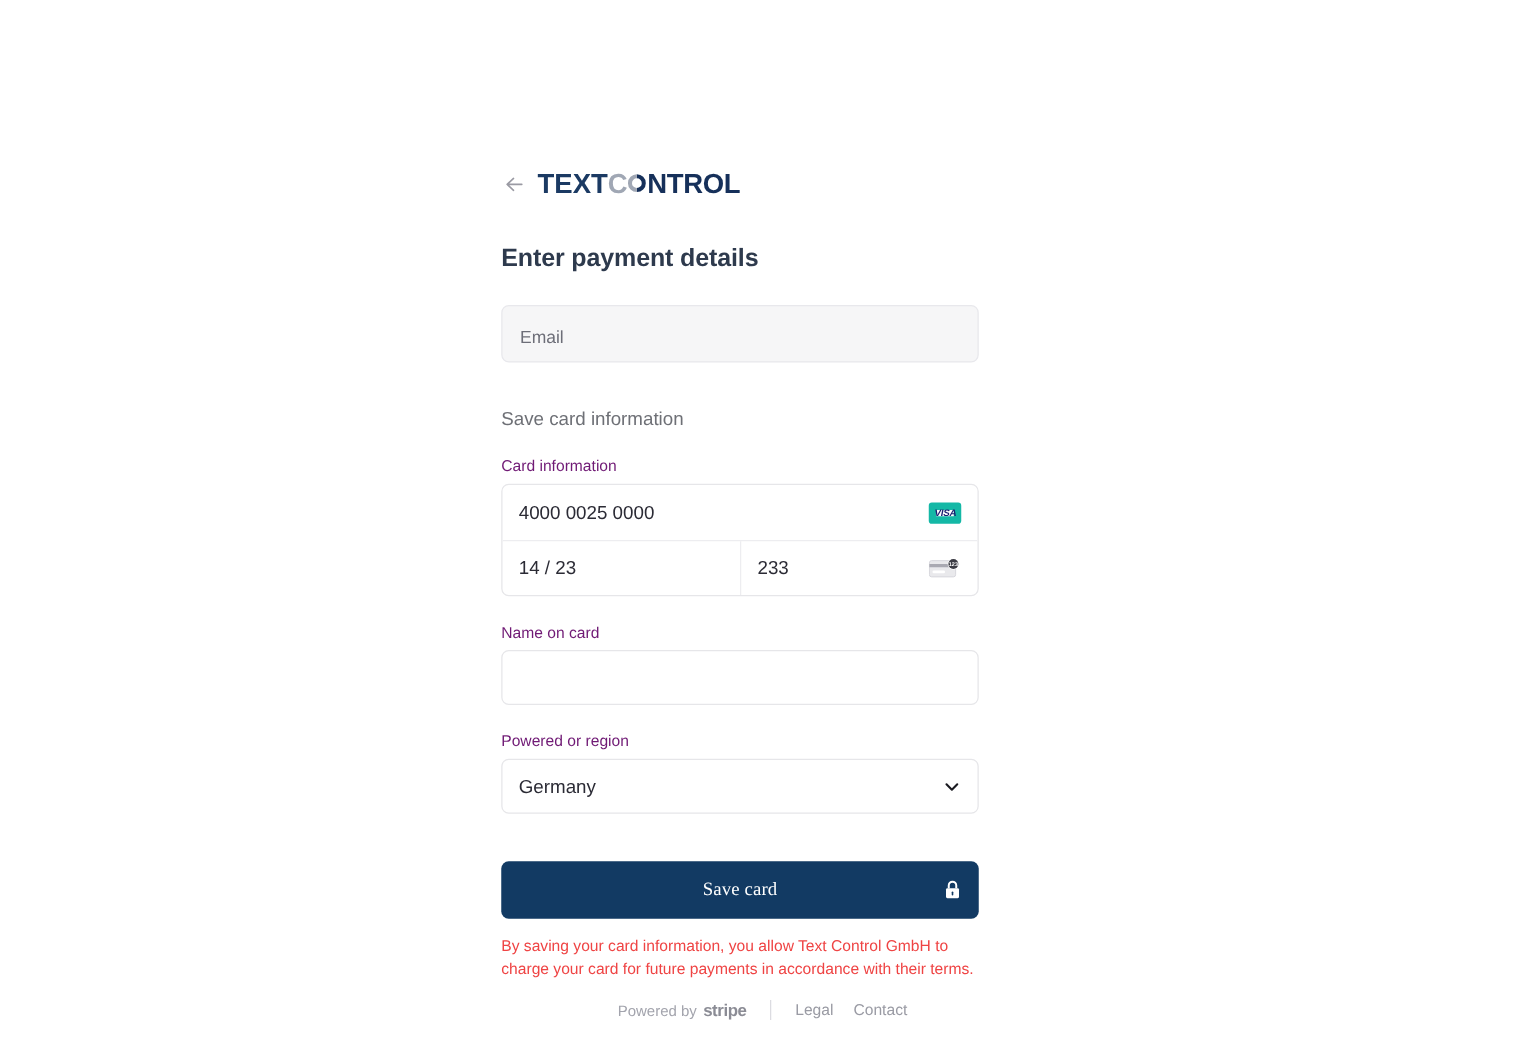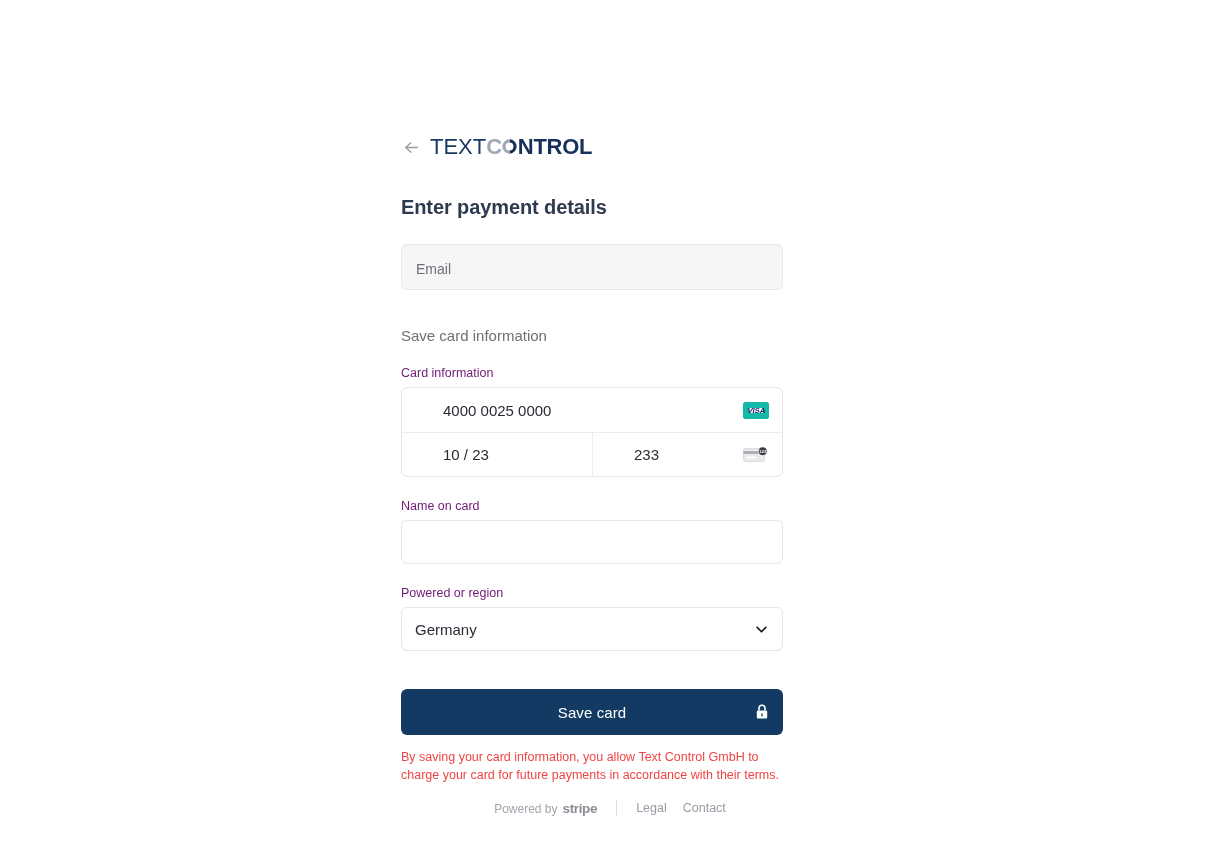--- a/index.html
+++ b/index.html
@@ -38,21 +38,21 @@
     cursor: pointer;
   }
   .logo {
     font-size: 22px;
     letter-spacing: 0.2px;
     line-height: 1;
     white-space: nowrap;
     user-select: none;
   }
   .logo .lg-text {
-    font-weight: 400;
+    font-weight: 700;
     color: #1b3a63;
     letter-spacing: 0px;
   }
   .logo .lg-ctrl {
     font-weight: 700;
     color: #16305a;
     letter-spacing: -0.3px;
   }
   .logo .lg-c { color: #a0a7b4; }
   .logo-o {
@@ -127,21 +127,21 @@
     color: #2b2b35;
     min-width: 0;
     position: relative;
   }
   .card-cell.half {
     flex: 1 1 50%;
   }
   .card-cell.half + .card-cell.half {
     border-left: 1px solid #ededf0;
   }
-  .card-cell .value { flex: 1; margin-left: 28px; }
+  .card-cell .value { flex: 1; }
 
   
   .visa-mark {
     width: 26px;
     height: 17px;
     border: 6px solid #14b8a6;
     border-radius: 2.5px;
     background: #fff;
     display: flex;
     align-items: center;
@@ -207,21 +207,21 @@
     border: none;
     border-radius: 6px;
     position: relative;
     display: flex;
     align-items: center;
     justify-content: center;
     cursor: pointer;
     padding: 0;
   }
   .submit-btn .btn-label {
-    font-family: Liberation Sans, sans-serif;
+    font-family: Liberation Serif, serif;
     font-size: 15px;
     color: #ffffff;
     letter-spacing: 0.1px;
   }
   .lock-icon {
     position: absolute;
     right: 14px;
     top: 50%;
     transform: translateY(-50%);
     width: 14px;
@@ -309,21 +309,21 @@
       <div class="card-row">
         <div class="card-cell">
           <span class="value">4000 0025 0000</span>
           <span class="visa-mark">
             <span>VISA</span>
           </span>
         </div>
       </div>
       <div class="card-row">
         <div class="card-cell half">
-          <span class="value">10 / 23</span>
+          <span class="value">14 / 23</span>
         </div>
         <div class="card-cell half">
           <span class="value">233</span>
           <span class="cvc-mark">
             <svg width="26" height="17" viewBox="0 0 26 17">
               <rect x="0.5" y="2.5" width="21" height="13" rx="1.8" fill="#e9e9ec" stroke="#d6d6dc" stroke-width="0.8"></rect>
               <rect x="0.5" y="5.2" width="21" height="2.6" fill="#a9a9b2"></rect>
               <rect x="3" y="10.4" width="10" height="2.2" rx="1" fill="#ffffff"></rect>
               <circle cx="19.7" cy="5.2" r="4.6" fill="#ffffff"></circle>
               <circle cx="19.7" cy="5.2" r="4" fill="#3c3c44"></circle>

